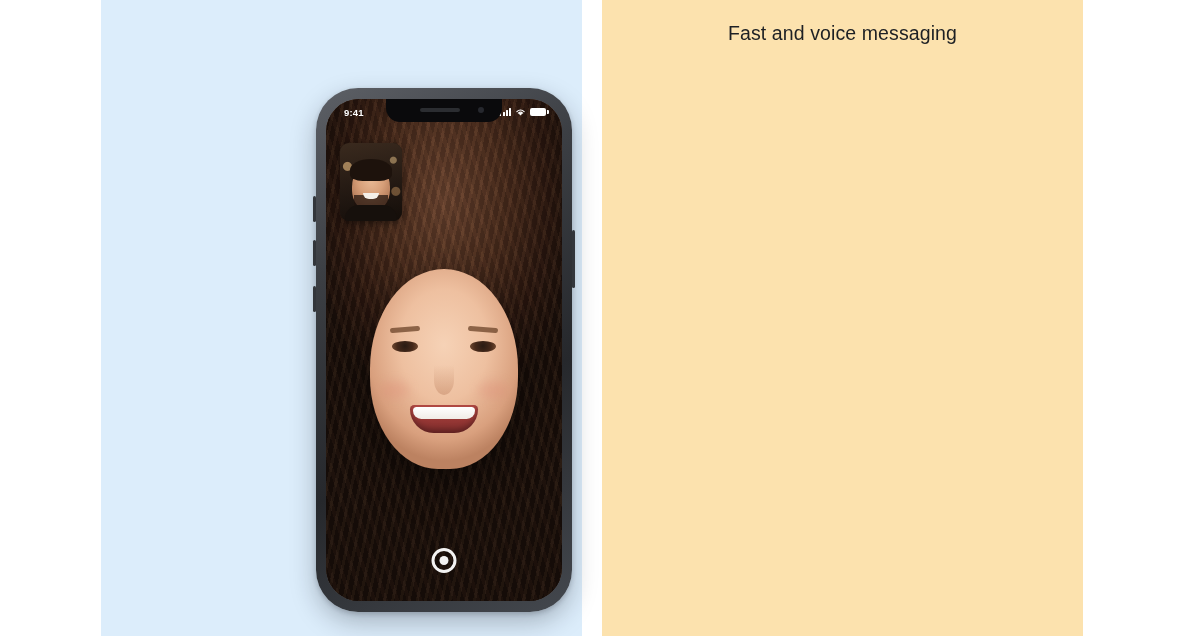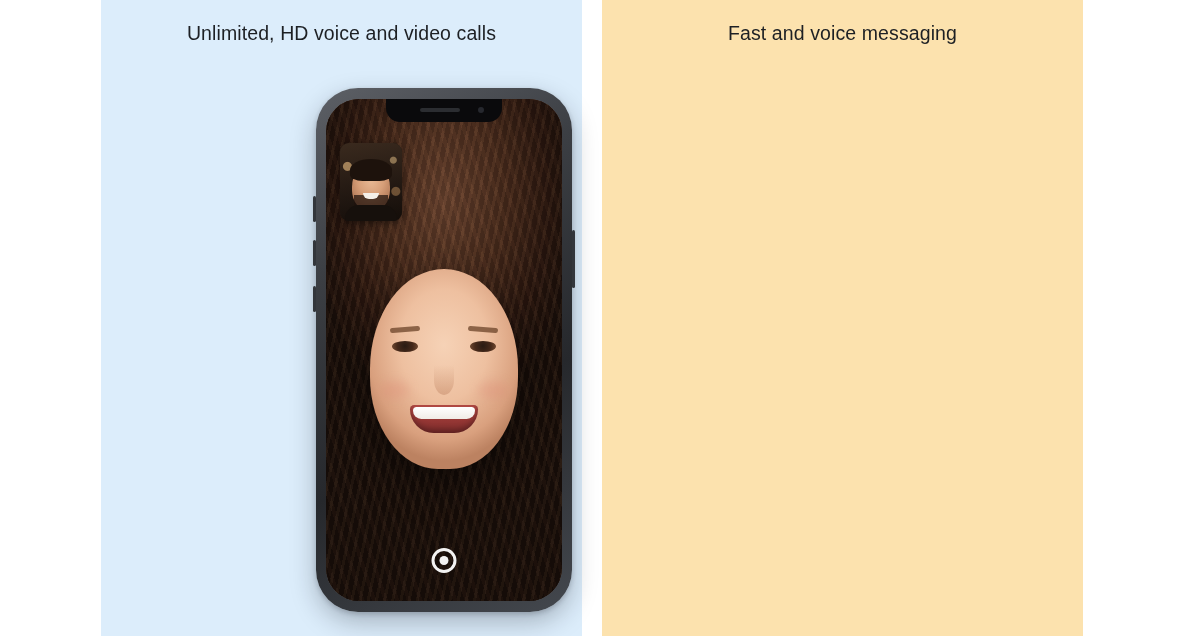--- a/index.html
+++ b/index.html
@@ -149,21 +149,20 @@
     display: flex; align-items: center; justify-content: center;
   }
   .call-ctrl span { width: 9px; height: 9px; border-radius: 50%; background: rgba(255,255,255,.95); }
 </style>
 </head>
 <body>
 
 <div class="stage">
 
   <div class="panel panel-left">
-    <div class="panel-title">Unlimited, HD voice and video calls</div>
 
     <div class="phone phone-left">
       <div class="screen">
         <div class="call-screen">
 
           <div class="remote-video">
             <div class="hair-bg"></div>
             <div class="hair-strands"></div>
             <div class="face">
               <div class="brow l"></div>
@@ -177,20 +176,37 @@
                 <div class="teeth"></div>
               </div>
             </div>
           </div>
 
           <div class="notch">
             <div class="speaker"></div>
             <div class="cam"></div>
           </div>
 
+          <div class="statusbar dark-status">
+            <div>9:41</div>
+            <div class="icons">
+              <div class="bars">
+                  <i></i>
+                  <i></i>
+                  <i></i>
+                  <i></i>
+                </div>
+              <svg width="11" height="9" viewBox="0 0 11 9">
+                <path d="M5.5 7.6 L3.6 5.5 a2.9 2.9 0 0 1 3.8 0 Z" fill="#fff"></path>
+                <path d="M1.9 3.6 a5.4 5.4 0 0 1 7.2 0" stroke="#fff" stroke-width="1.2" fill="none" stroke-linecap="round"></path>
+                <path d="M3.3 5.1 a3.4 3.4 0 0 1 4.4 0" stroke="#fff" stroke-width="1.1" fill="none" stroke-linecap="round"></path>
+              </svg>
+              <div class="batt"></div>
+            </div>
+          </div>
 
           <div class="pip">
             <div class="pip-bg"></div>
             <div class="pip-face"></div>
             <div class="pip-hair"></div>
             <div class="pip-beard"></div>
             <div class="pip-smile"></div>
             <div class="pip-body"></div>
           </div>
 

